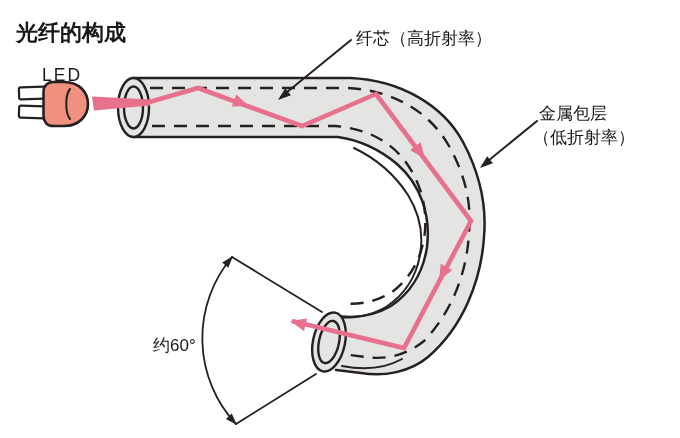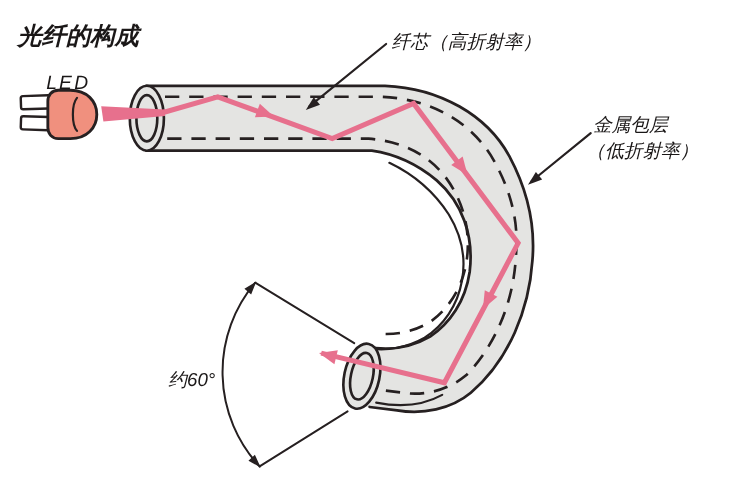--- a/index.html
+++ b/index.html
@@ -6,21 +6,21 @@
     --outline:#262021;
     --fiber-fill:#E4E4E2;
     --light-ray:#E7708D;
     --led-body:#F0907E;
     --background:#FFFFFF;
     --text:#1A1717;
   }
   html,body{margin:0;padding:0;background:#fff;}
   .stage{
     position:relative;width:672px;height:438px;background:var(--background);
-    font-family:"Liberation Sans","DejaVu Sans",sans-serif;overflow:hidden;font-style:italic;
+    font-family:"Liberation Sans","DejaVu Sans",sans-serif;overflow:hidden;
   }
   svg{position:absolute;left:0;top:0;}
   .edge{fill:none;stroke:var(--outline);stroke-width:2.5;stroke-linecap:round;}
   .thin-edge{fill:none;stroke:var(--outline);stroke-width:2;stroke-linecap:round;}
   .dash{fill:none;stroke:var(--outline);stroke-width:2.4;stroke-dasharray:13 9;stroke-linecap:butt;}
   .ray{fill:none;stroke:var(--light-ray);stroke-width:4.6;stroke-linejoin:miter;}
   .ray-fill{fill:var(--light-ray);stroke:none;}
   .anno{fill:none;stroke:var(--outline);stroke-width:1.8;stroke-linecap:round;}
   .anno-fill{fill:var(--outline);stroke:none;}
   .face{fill:var(--fiber-fill);stroke:var(--outline);stroke-width:2.4;}

